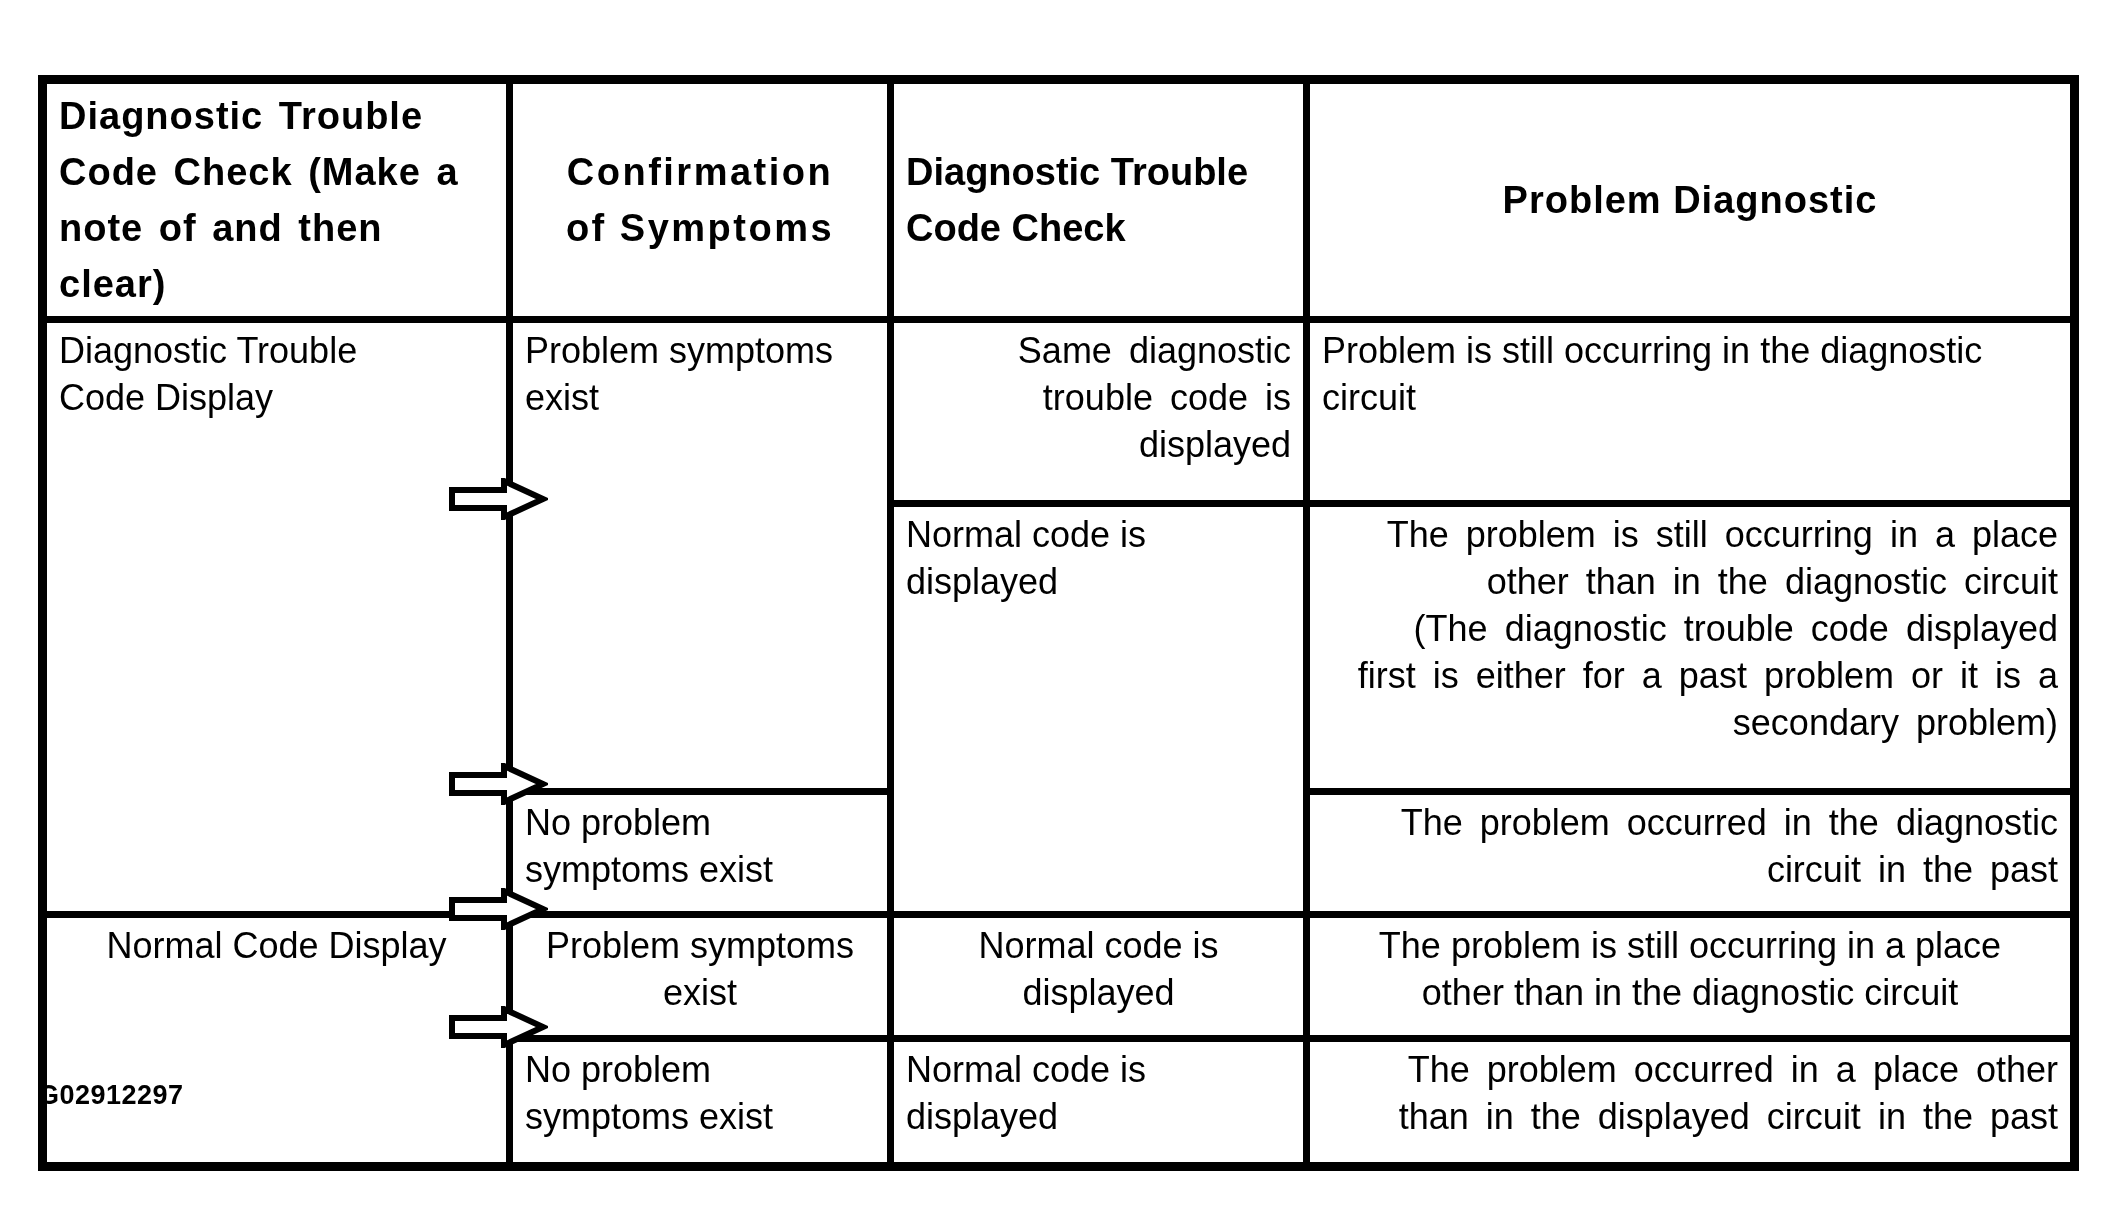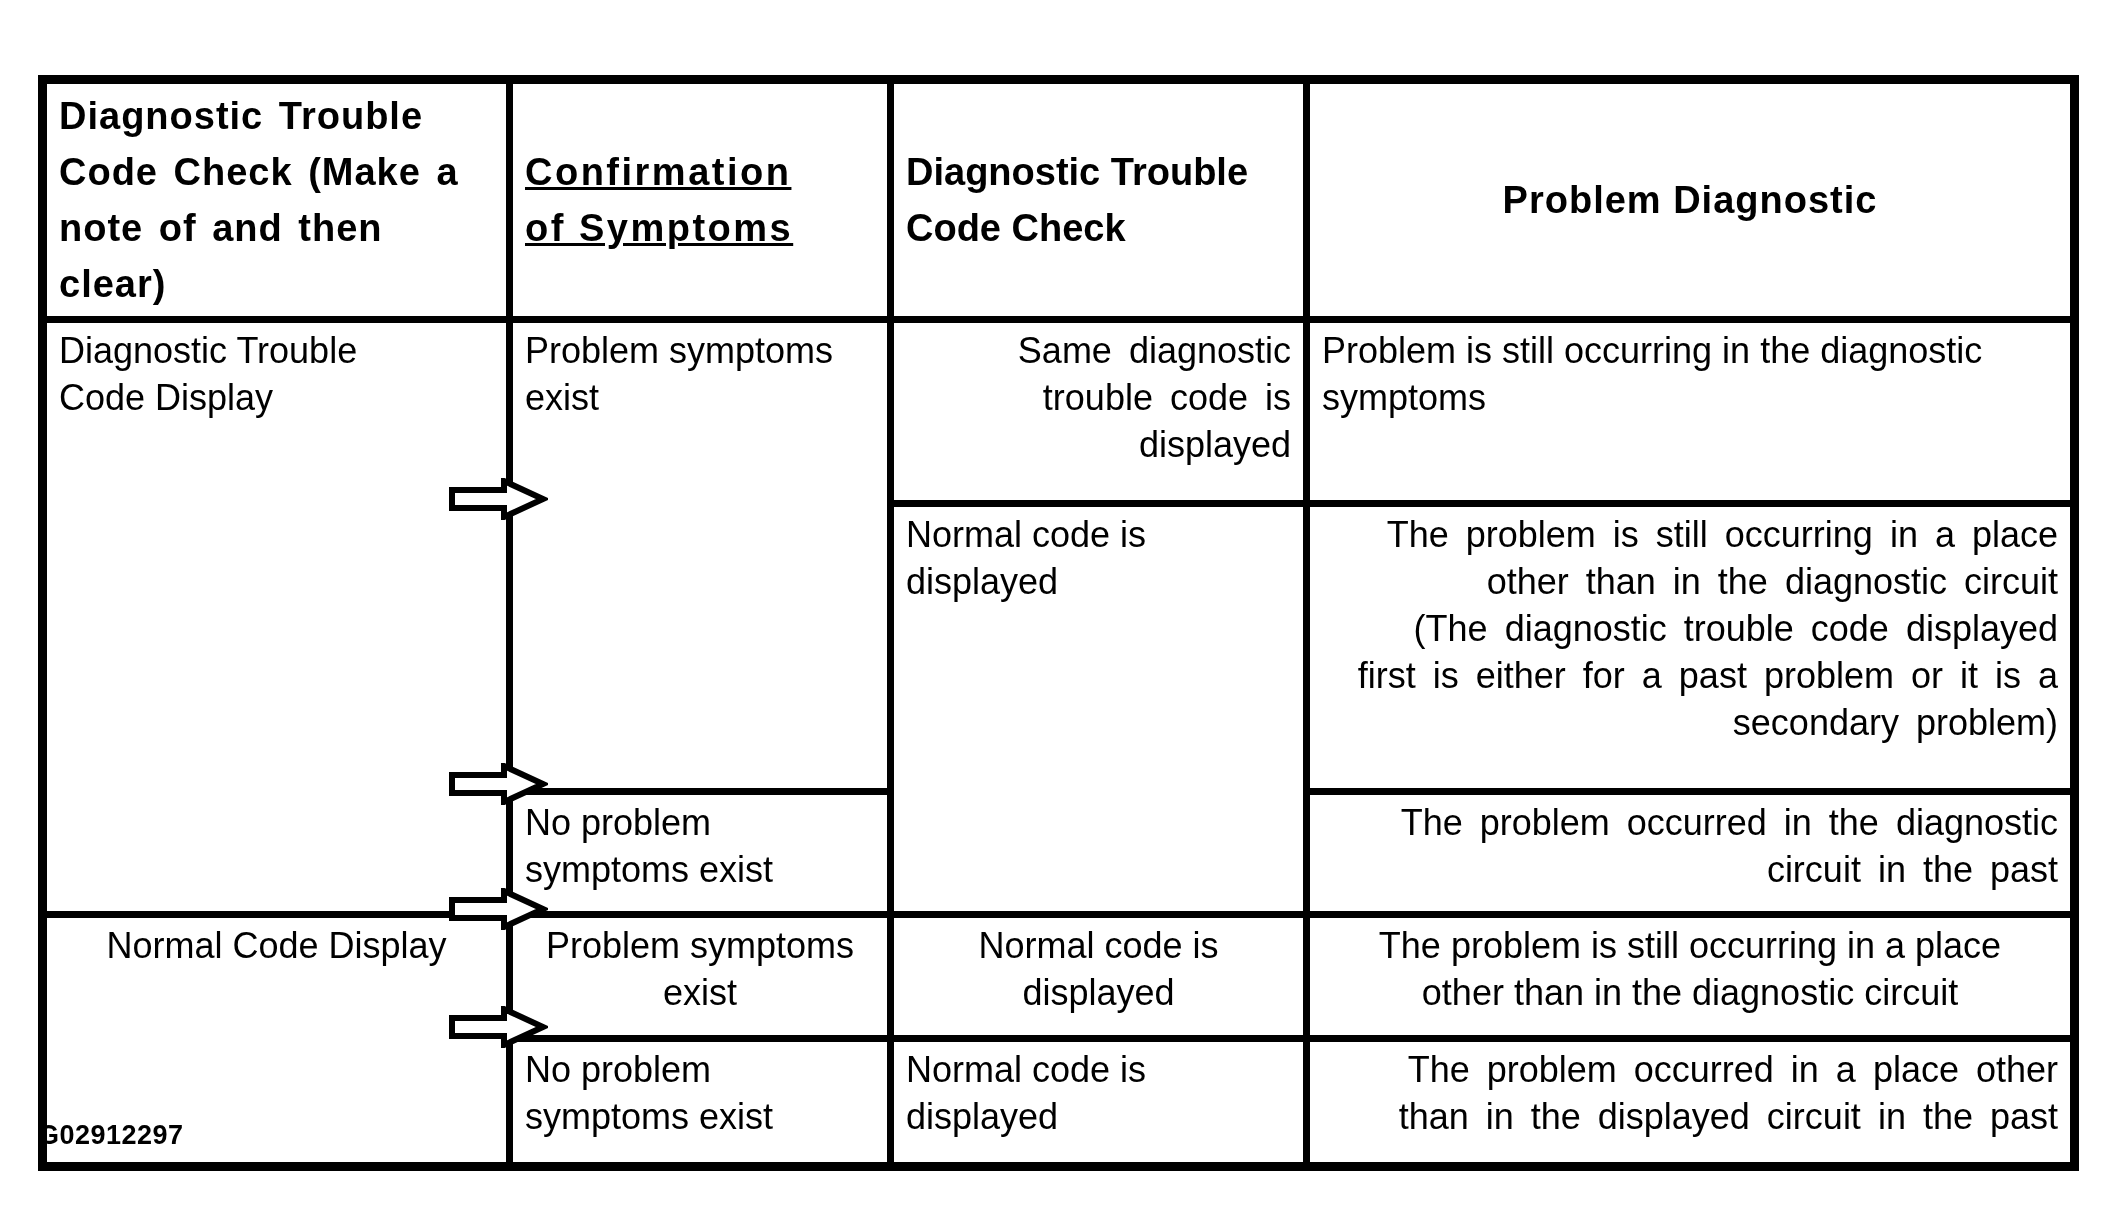--- a/index.html
+++ b/index.html
@@ -23,21 +23,21 @@
     vertical-align:top;
     overflow:hidden;
   }
   table.dtc{border:9px solid #000000;}
   th{
     font-size:38px;font-weight:bold;line-height:56px;
     vertical-align:middle !important;
     text-align:left;
   }
   th.h1{letter-spacing:1px;word-spacing:4px;padding-left:9px;padding-right:6px;}
-  th.h2{letter-spacing:2.5px;text-decoration:underline;}
+  th.h2{text-align:center;letter-spacing:2.5px;}
   th.h3{padding-left:16px;}
   th.h4{text-align:center;letter-spacing:1px;}
   td{
     font-size:36px;font-weight:normal;line-height:47px;
   }
   .txt{white-space:pre-line;}
   .ws-wide{word-spacing:7px;text-align:right;}
   td.c3{padding-left:16px;}
   td.c4{padding-left:12px;padding-right:8px;}
   
@@ -49,21 +49,21 @@
   tr.re{height:128px;}
   .arrow{
     position:absolute;left:448px;width:100px;height:42px;
   }
   .arrow svg{display:block;width:100%;height:100%;}
   #arrow-1{top:478px;}
   #arrow-2{top:763px;}
   #arrow-3{top:888px;}
   #arrow-4{top:1006px;}
   .fig-label{
-    position:absolute;left:38px;top:1120px;
+    position:absolute;left:38px;top:1080px;
     font-size:27px;font-weight:bold;letter-spacing:0.5px;
   }
 </style>
 </head>
 <body>
 
 <div class="page">
 
   <table class="dtc">
     <colgroup>
@@ -101,21 +101,21 @@
         <div class="txt">Problem symptoms
 exist</div>
       </td>
       <td class="c3">
         <div class="txt ws-wide">Same diagnostic
 trouble code is
 displayed</div>
       </td>
       <td class="c4">
         <div class="txt">Problem is still occurring in the diagnostic
-symptoms</div>
+circuit</div>
       </td>
     </tr>
 
     <tr class="rb">
       <td class="c3" rowspan="2">
         <div class="txt">Normal code is
 displayed</div>
       </td>
       <td class="c4">
         <div class="txt ws-wide">The problem is still occurring in a place

